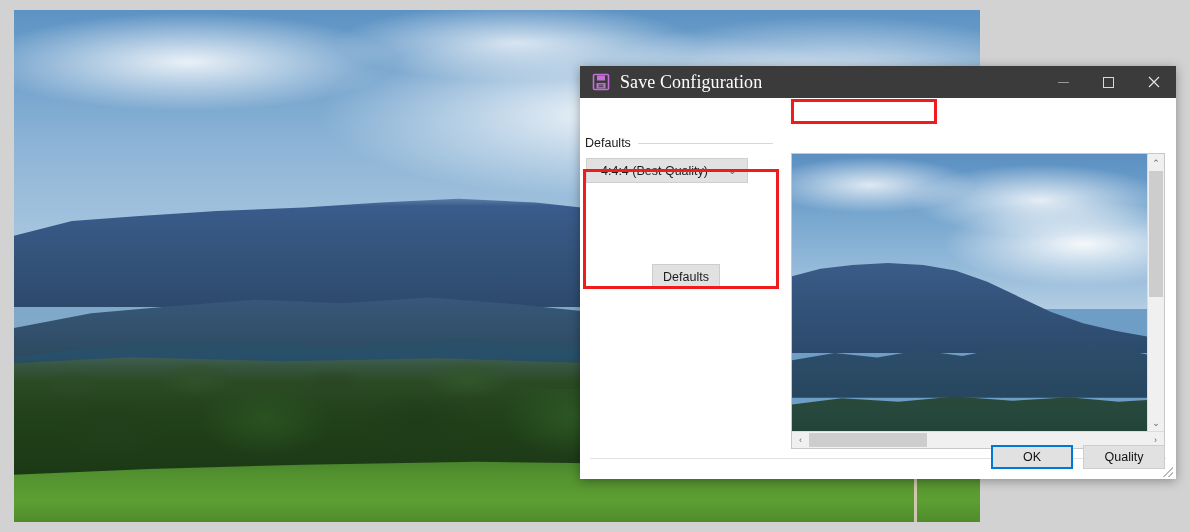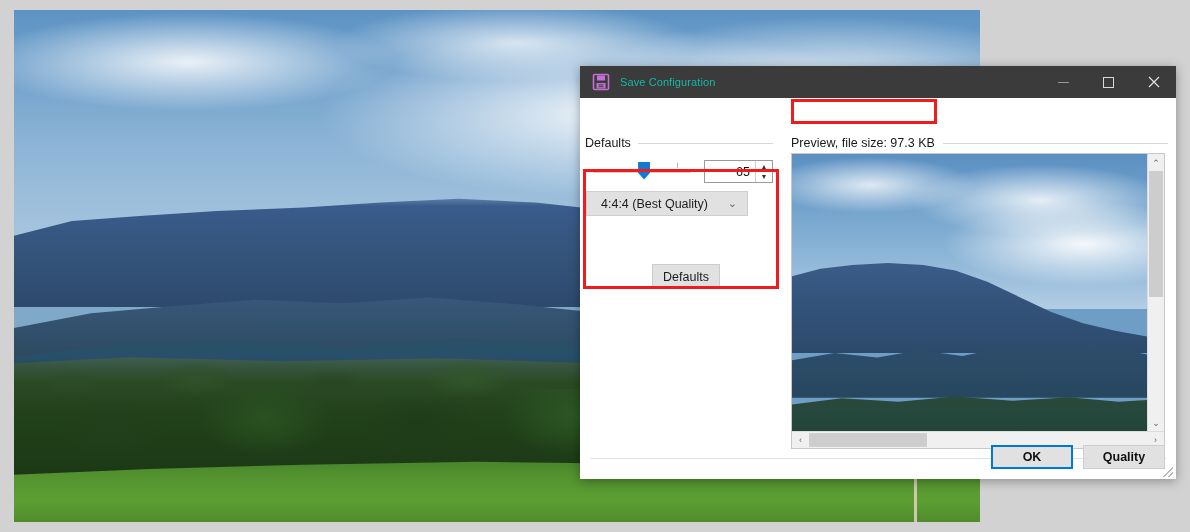--- a/index.html
+++ b/index.html
@@ -97,22 +97,23 @@
     background: #fff;
     box-shadow: 0 2px 10px rgba(0,0,0,.34);
   }
   #titlebar {
     height: 32px; background: #3b3b3b;
     display: flex; align-items: center;
     color: #ffffff;
   }
   #title-icon { width: 18px; height: 18px; margin-left: 12px; position: relative; }
   #title-text {
-    margin-left: 10px; font-size: 11px; letter-spacing: .1px;
-    color: #14b8a6;
+    margin-left: 10px; font-size: 18px; letter-spacing: .1px;
+    color: #ffffff;
+    font-family: Liberation Serif, serif;
   }
   #winbtns { margin-left: auto; display: flex; height: 32px; }
   .winbtn {
     width: 45px; height: 32px;
     display: flex; align-items: center; justify-content: center;
     color: #e4e4e4;
   }
   .min-glyph { width: 11px; height: 1px; background: #9a9a9a; }
   .max-glyph { width: 11px; height: 11px; border: 1px solid #d9d9d9; }
 
@@ -291,21 +292,21 @@
     height: 1px; background: #e2e2e2;
   }
   #footer {
     position: absolute; right: 11px; bottom: 10px;
     display: flex; gap: 10px;
   }
   .dlg-btn {
     width: 82px; height: 24px;
     display: flex; align-items: center; justify-content: center;
     font-size: 12.5px; color: #111;
-    background: #e1e1e1; border: 1px solid #cdcdcd; cursor: pointer; font-weight: bold;
+    background: #e1e1e1; border: 1px solid #cdcdcd; cursor: pointer;
   }
   .dlg-btn.primary { border: 2px solid #0078d7; background: #e1e1e1; }
   #resize-grip {
     position: absolute; right: 3px; bottom: 2px;
     width: 10px; height: 10px;
     background:
       linear-gradient(135deg, transparent 45%, #b9b9b9 45%, #b9b9b9 58%, transparent 58%),
       linear-gradient(135deg, transparent 70%, #b9b9b9 70%, #b9b9b9 83%, transparent 83%);
   }
 </style>
@@ -355,48 +356,30 @@
   <div id="dlg-body">
 
     <div id="settings-group">
 
       <div class="group-head">
         <span>Defaults</span>
         <span class="group-line"></span>
       </div>
 
 
-      <div id="quality-row">
-        <div id="slider">
-          <div id="slider-track"></div>
-          <div id="slider-tick"></div>
-          <div id="slider-thumb"></div>
-        </div>
-        <div id="quality-spin">
-          <div id="quality-value">65</div>
-          <div id="spin-btns">
-            <div class="spin-b">▲</div>
-            <div class="spin-b">▼</div>
-          </div>
-        </div>
-      </div>
 
 
       <div id="chroma-select">
         <span id="chroma-select-label">4:4:4 (Best Quality)</span>
         <span id="chroma-chevron">⌄</span>
       </div>
     </div>
 
     <div id="defaults-btn">Defaults</div>
 
-    <div id="preview-head">
-      <span>Preview, file size: 97.3 KB</span>
-      <span class="group-line"></span>
-    </div>
 
     <div id="preview-frame">
       <div id="preview-row">
         <div id="preview-canvas">
           <div class="pv pv-sky"></div>
           <div class="pv pv-ridge"></div>
           <div class="pv pv-ridge2"></div>
           <div class="pv pv-base"></div>
         </div>
         <div id="v-scroll">

